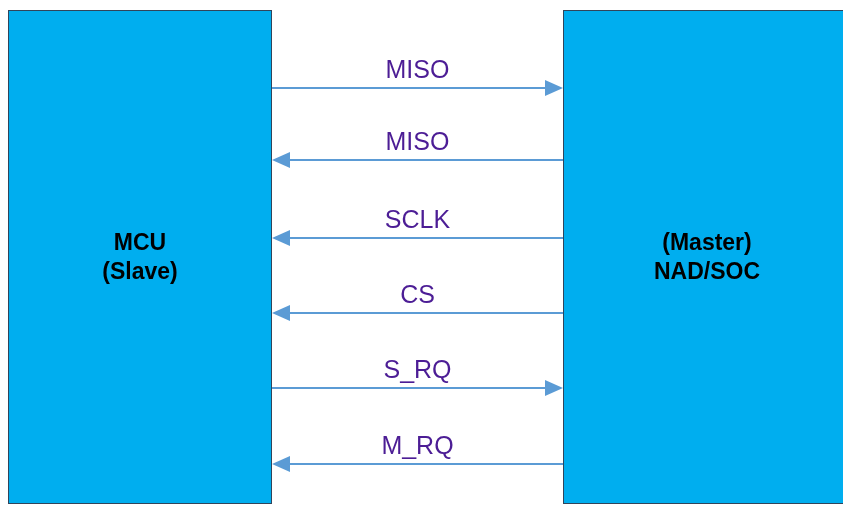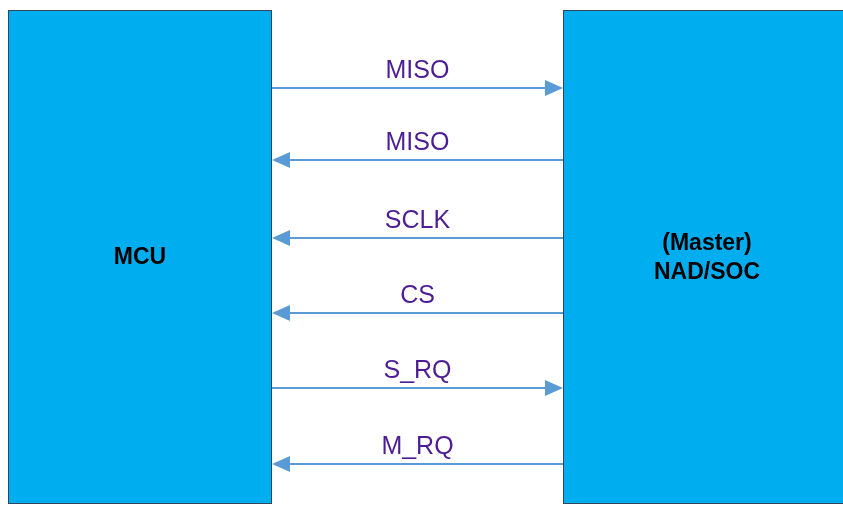--- a/index.html
+++ b/index.html
@@ -103,20 +103,21 @@
     user-select: none;
   }
 </style>
 </head>
 <body>
 
 <div id="canvas">
 
   <div id="node-mcu" class="node">
     <span class="node-line">MCU</span>
+    <span class="node-line">(Slave)</span>
   </div>
 
   <div id="node-nad" class="node">
     <span class="node-line">(Master)</span>
     <span class="node-line">NAD/SOC</span>
   </div>
 
   <div class="arrow-row to-right" style="top:88px;">
     <div class="shaft"></div>
     <div class="head"></div>

